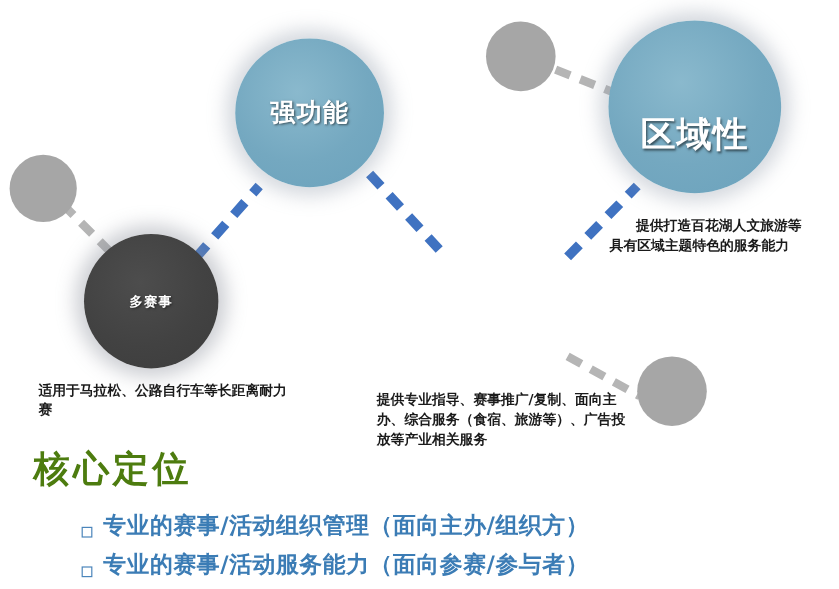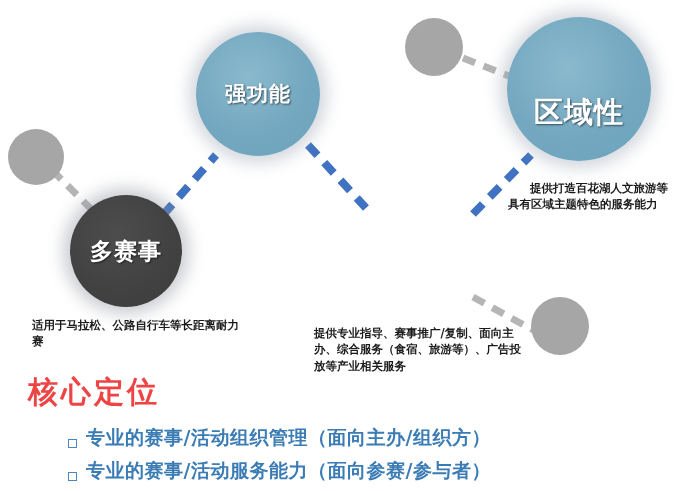--- a/index.html
+++ b/index.html
@@ -78,21 +78,21 @@
     left: 0;
     top: 372px;
     width: 699px;
   }
   #core-heading {
     position: absolute;
     left: 28px;
     top: 5px;
     font-size: 30px;
     font-weight: bold;
-    color: #ef4444;
+    color: #4d7c0f;
     letter-spacing: 3px;
     line-height: 1.0;
   }
   .bullet-row {
     position: absolute;
     display: flex;
     align-items: flex-end;
     color: #3b7cb5;
     font-size: 19px;
     font-weight: bold;
@@ -146,21 +146,21 @@
 
   <div class="node big-blue" id="node-strong-function" style="left:196px; top:32px; width:124px; height:124px;">
     <span class="node-label" style="font-size:21px;">强功能</span>
   </div>
 
   <div class="node big-blue" id="node-regionality" style="left:507px; top:17px; width:144px; height:144px;">
     <span class="node-label" style="font-size:29px;margin-top:48px;">区域性</span>
   </div>
 
   <div class="node big-dark" id="node-multi-event" style="left:70px; top:195px; width:112px; height:112px;">
-    <span class="node-label" style="font-size:23px;text-align:right;">多赛事</span>
+    <span class="node-label" style="font-size:11px;text-align:right;">多赛事</span>
   </div>
 
 
 
   <div class="caption" id="caption-regionality" style="left:508px; top:180px; width:160px; text-indent:22px;">提供打造百花湖人文旅游等具有区域主题特色的服务能力</div>
 
   <div class="caption" id="caption-multi-event" style="left:32px; top:317px; width:215px;">适用于马拉松、公路自行车等长距离耐力赛</div>
 
   <div class="caption" id="caption-industriality" style="left:314px; top:325px; width:208px;">提供专业指导、赛事推广/复制、面向主办、综合服务（食宿、旅游等）、广告投放等产业相关服务</div>
 

